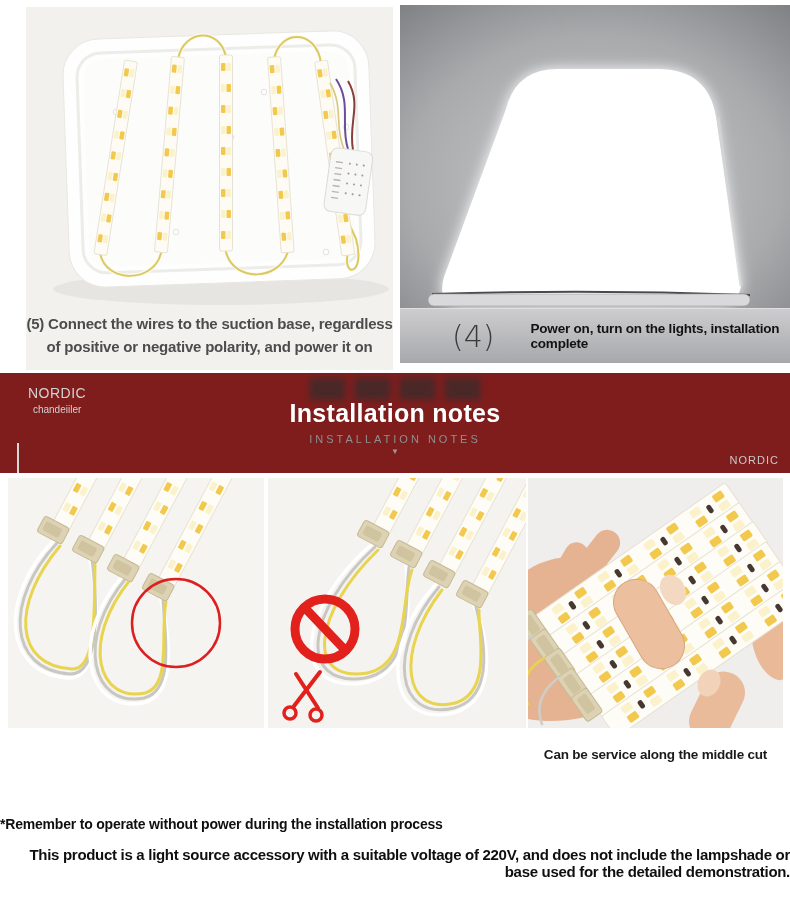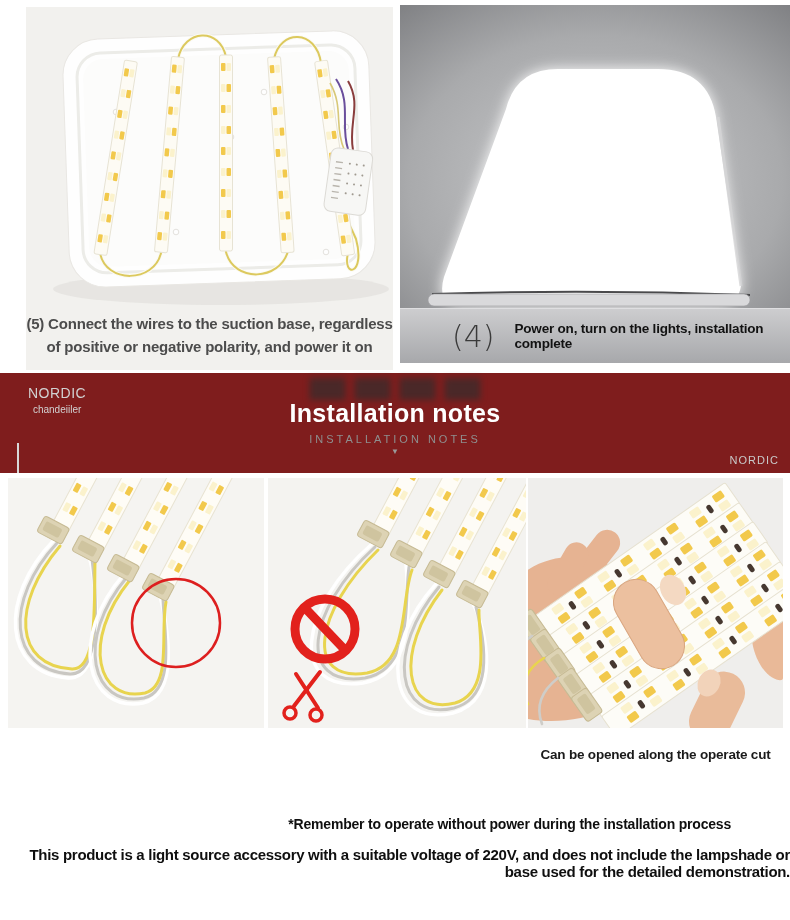--- a/index.html
+++ b/index.html
@@ -11,21 +11,21 @@
   .photo-tray{left:26px;top:7px;width:367px;height:363px;background:#f2f1ee;}
   .caption-step3{left:26px;top:313px;width:367px;text-align:center;
     font-size:15px;font-weight:700;color:#4c4c4c;line-height:1.5;letter-spacing:-0.2px;}
 
   
   .photo-lamp{left:400px;top:5px;width:390px;height:358px;overflow:hidden;}
   .step4-band{position:absolute;left:0;right:0;bottom:0;height:55px;
     background:linear-gradient(180deg,#cdcdcf,#a7a8ab);border-top:1px solid #dfdfe1;
     display:flex;align-items:center;padding-left:52px;box-sizing:border-box;}
   .step4-num{font-family:"DejaVu Sans",sans-serif;font-size:30px;font-weight:300;color:#3a3a3a;}
-  .step4-text{margin-left:20px;font-size:13.5px;font-weight:700;color:#121212;letter-spacing:-0.2px;}
+  .step4-text{margin-left:36px;font-size:13.5px;font-weight:700;color:#121212;letter-spacing:-0.2px;}
 
   
   .banner{left:0;top:373px;width:790px;height:100px;background:#7f1d1d;}
   .brand{position:absolute;left:28px;top:11px;color:#d2d2d2;line-height:1.35;}
   .brand .l1{font-size:14px;letter-spacing:0.5px;}
   .brand .l2{font-size:10px;text-align:center;}
   .banner-rule{position:absolute;left:17px;bottom:0;width:2px;height:30px;background:#d8d8d8;}
   .banner-center{position:absolute;left:0;right:0;top:0;text-align:center;}
   .banner-ghost{position:absolute;top:5px;left:50%;transform:translateX(-50%);
     display:flex;gap:9px;filter:blur(3px);opacity:0.65;}
@@ -42,21 +42,21 @@
 
   .note1{left:30px;top:730px;width:240px;color:#1b1b1b;letter-spacing:-0.2px;}
   .note1 .l1{font-size:17.5px;font-weight:700;}
   .note1 .l2{font-size:16px;font-weight:700;margin-top:7px;}
   .note2{left:270px;top:733px;width:256px;color:#1a1a1a;letter-spacing:-0.2px;}
   .note2 .l1{font-size:12.5px;font-weight:700;}
   .note2 .l2{font-size:12.5px;font-weight:700;margin-top:14px;}
   .note3{left:528px;top:747px;width:255px;text-align:center;color:#1a1a1a;
     font-size:13.5px;font-weight:700;letter-spacing:-0.2px;}
 
-  .footer1{left:0;top:816px;width:731px;text-align:right;font-size:14px;font-weight:700;
+  .footer1{left:0;top:816px;width:731px;text-align:left;font-size:14px;font-weight:700;
     color:#0f0f0f;letter-spacing:-0.2px;}
   .footer2{left:0;top:846px;width:790px;text-align:right;font-size:15px;font-weight:700;
     color:#0f0f0f;letter-spacing:-0.3px;}
   svg{display:block;}
 </style>
 </head>
 <body>
 
 <div class="page">
 
@@ -353,18 +353,18 @@
       </g>
       <g>
         <rect x="98" y="98" width="46" height="96" rx="23" transform="rotate(-30 121 146)" fill="#ecc09f" stroke="#d9a57f"></rect>
         <ellipse cx="145" cy="112" rx="12" ry="16" transform="rotate(-30 145 112)" fill="#f4d9c2"></ellipse>
         <rect x="168" y="192" width="42" height="74" rx="21" transform="rotate(26 189 229)" fill="#e9bb9a"></rect>
         <ellipse cx="181" cy="205" rx="11" ry="14" transform="rotate(26 181 205)" fill="#f2d3ba"></ellipse>
       </g>
     </svg>
   </div>
 
-  <div class="abs note3">Can be opened along the operate cut</div>
+  <div class="abs note3">Can be service along the middle cut</div>
 
   <div class="abs footer1">*Remember to operate without power during the installation process</div>
   <div class="abs footer2">This product is a light source accessory with a suitable voltage of 220V, and does not include the lampshade or base used for the detailed demonstration.</div>
 
 </div>
 
 </body></html>

